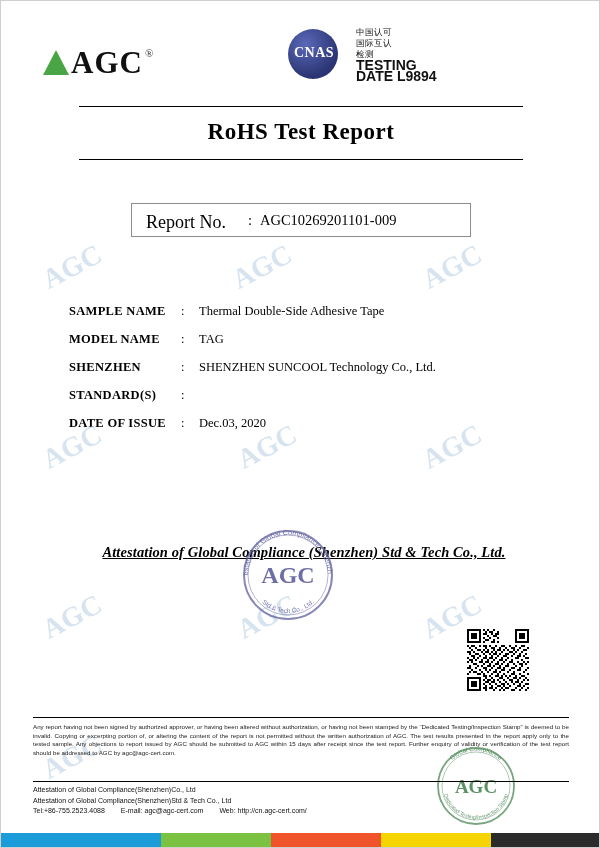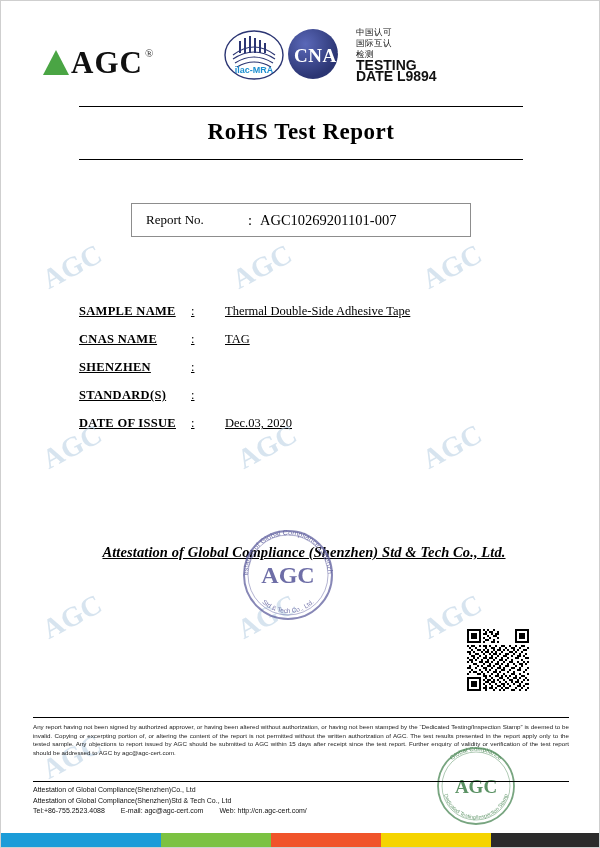--- a/index.html
+++ b/index.html
@@ -86,21 +86,21 @@
     border-radius: 50%;
     background: radial-gradient(circle at 35% 30%, #5a68b8, #2b3573 70%);
   }
   .cnas-logo .cnas-txt {
     position: absolute;
     left: 6px;
     top: 18px;
     color: #fff;
     font-family: "Liberation Serif", serif;
     font-weight: bold;
-    font-size: 19px;
+    font-size: 14px;
     letter-spacing: 0.5px;
   }
   .cnas-side {
     position: absolute;
     left: 355px;
     top: 8px;
     width: 130px;
     font-family: "Liberation Sans", sans-serif;
     font-size: 8.5px;
     line-height: 11px;
@@ -137,61 +137,59 @@
     top: 202px;
     left: 130px;
     width: 340px;
     height: 34px;
     border: 1px solid #8d8d8d;
     box-sizing: border-box;
   }
   .report-box .label {
     position: absolute;
     left: 14px; top: 8px;
-    font-size: 13px;
+    font-size: 18px;
   }
   .report-box .colon {
     position: absolute;
     left: 116px; top: 8px;
     font-size: 14.5px;
   }
   .report-box .value {
     position: absolute;
     left: 128px; top: 8px;
     font-size: 14.5px;
   }
 
   
   .fields {
     position: absolute;
     top: 303px;
-    left: 78px;
+    left: 68px;
     width: 450px;
-    text-decoration: underline;
   }
   .field-row {
     display: flex;
     align-items: baseline;
     height: 28px;
   }
   .field-label {
     width: 112px;
     font-weight: bold;
     font-size: 12.5px;
     font-family: "Liberation Serif", serif;
     letter-spacing: 0.3px;
   }
   .field-colon {
     width: 18px;
     font-size: 12.5px;
   }
   .field-value {
     font-size: 12.5px;
     font-family: "Liberation Serif", serif;
-    margin-left: 16px;
   }
 
   
   .attestation {
     position: absolute;
     top: 543px;
     left: 78px;
     width: 450px;
     text-align: center;
     font-family: "Liberation Serif", serif;
@@ -299,38 +297,20 @@
 <div class="page">
 
   <div class="header">
 
     <div class="agc-logo">
       <span class="tri"></span>
       <span class="txt">AGC</span>
       <span class="reg">®</span>
     </div>
 
-    <div class="ilac">
-      <svg width="62" height="52" viewBox="0 0 62 52">
-        <ellipse cx="31" cy="26" rx="29" ry="24" fill="none" stroke="#2b3573" stroke-width="1.4"></ellipse>
-        <path d="M10 26 q21 -16 42 0" fill="none" stroke="#2b3573" stroke-width="1.2"></path>
-        <path d="M10 30 q21 -14 42 0" fill="none" stroke="#2b3573" stroke-width="1.2"></path>
-        <path d="M12 34 q19 -12 38 0" fill="none" stroke="#2b3573" stroke-width="1.2"></path>
-        <path d="M14 38 q17 -10 34 0" fill="none" stroke="#2b3573" stroke-width="1.2"></path>
-        <g fill="#2b3573">
-          <rect x="16" y="12" width="2" height="12"></rect>
-          <rect x="21" y="9" width="2" height="15"></rect>
-          <rect x="26" y="7" width="2" height="17"></rect>
-          <rect x="31" y="9" width="2" height="15"></rect>
-          <rect x="36" y="11" width="2" height="13"></rect>
-          <rect x="41" y="14" width="2" height="10"></rect>
-        </g>
-        <text x="31" y="44" font-size="9" font-family="Liberation Sans, sans-serif" font-weight="bold" fill="#1c8fd0" text-anchor="middle">ilac-MRA</text>
-      </svg>
-    </div>
 
     <div class="cnas-logo">
       <div class="circle"></div>
       <div class="cnas-txt">CNAS</div>
     </div>
 
     <div class="cnas-side">
       <div class="cn">中国认可</div>
       <div class="cn">国际互认</div>
       <div class="cn">检测</div>
@@ -341,40 +321,41 @@
 
   <div class="title-block">
     <div class="rule-top"></div>
     <div class="doc-title">RoHS Test Report</div>
     <div class="rule-bottom"></div>
   </div>
 
   <div class="report-box">
     <span class="label">Report No.</span>
     <span class="colon">:</span>
-    <span class="value">AGC10269201101-007</span>
+    <span class="value">AGC10269201101-009</span>
   </div>
 
   <div class="fields">
 
     <div class="field-row">
       <span class="field-label">SAMPLE NAME</span>
       <span class="field-colon">:</span>
       <span class="field-value">Thermal Double-Side Adhesive Tape</span>
     </div>
 
     <div class="field-row">
-      <span class="field-label">CNAS NAME</span>
+      <span class="field-label">MODEL NAME</span>
       <span class="field-colon">:</span>
       <span class="field-value">TAG</span>
     </div>
 
     <div class="field-row">
       <span class="field-label">SHENZHEN</span>
       <span class="field-colon">:</span>
+      <span class="field-value">SHENZHEN  SUNCOOL  Technology Co., Ltd.</span>
     </div>
 
     <div class="field-row">
       <span class="field-label">STANDARD(S)</span>
       <span class="field-colon">:</span>
     </div>
 
     <div class="field-row">
       <span class="field-label">DATE OF ISSUE</span>
       <span class="field-colon">:</span>

